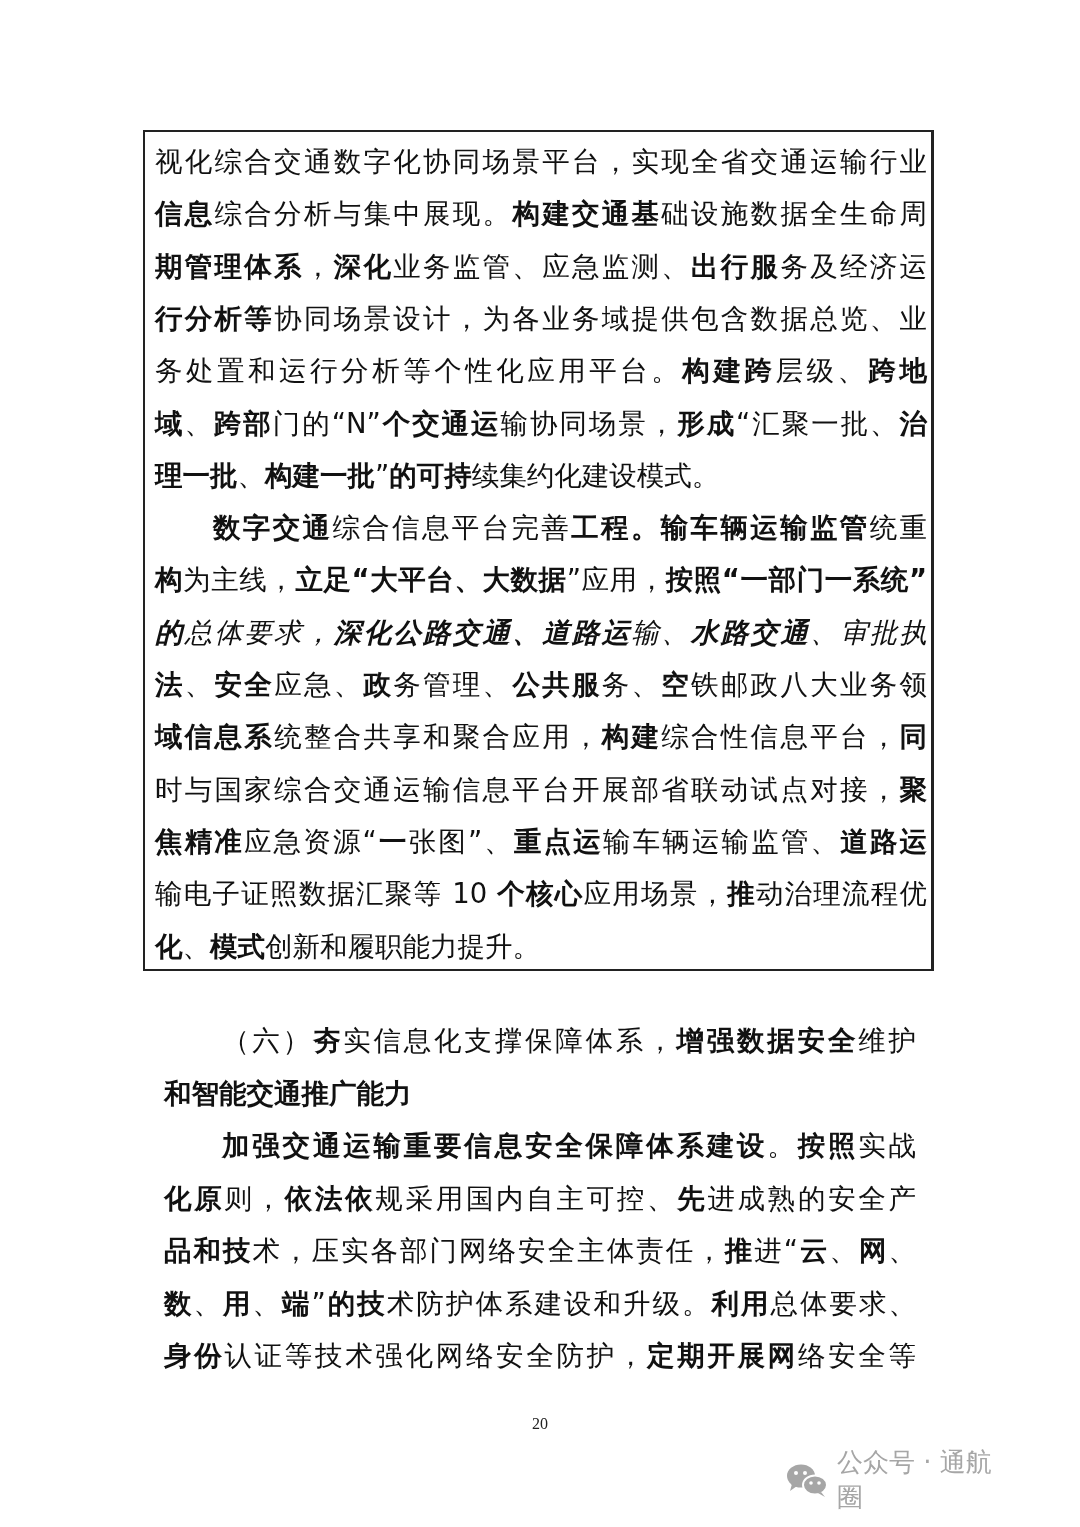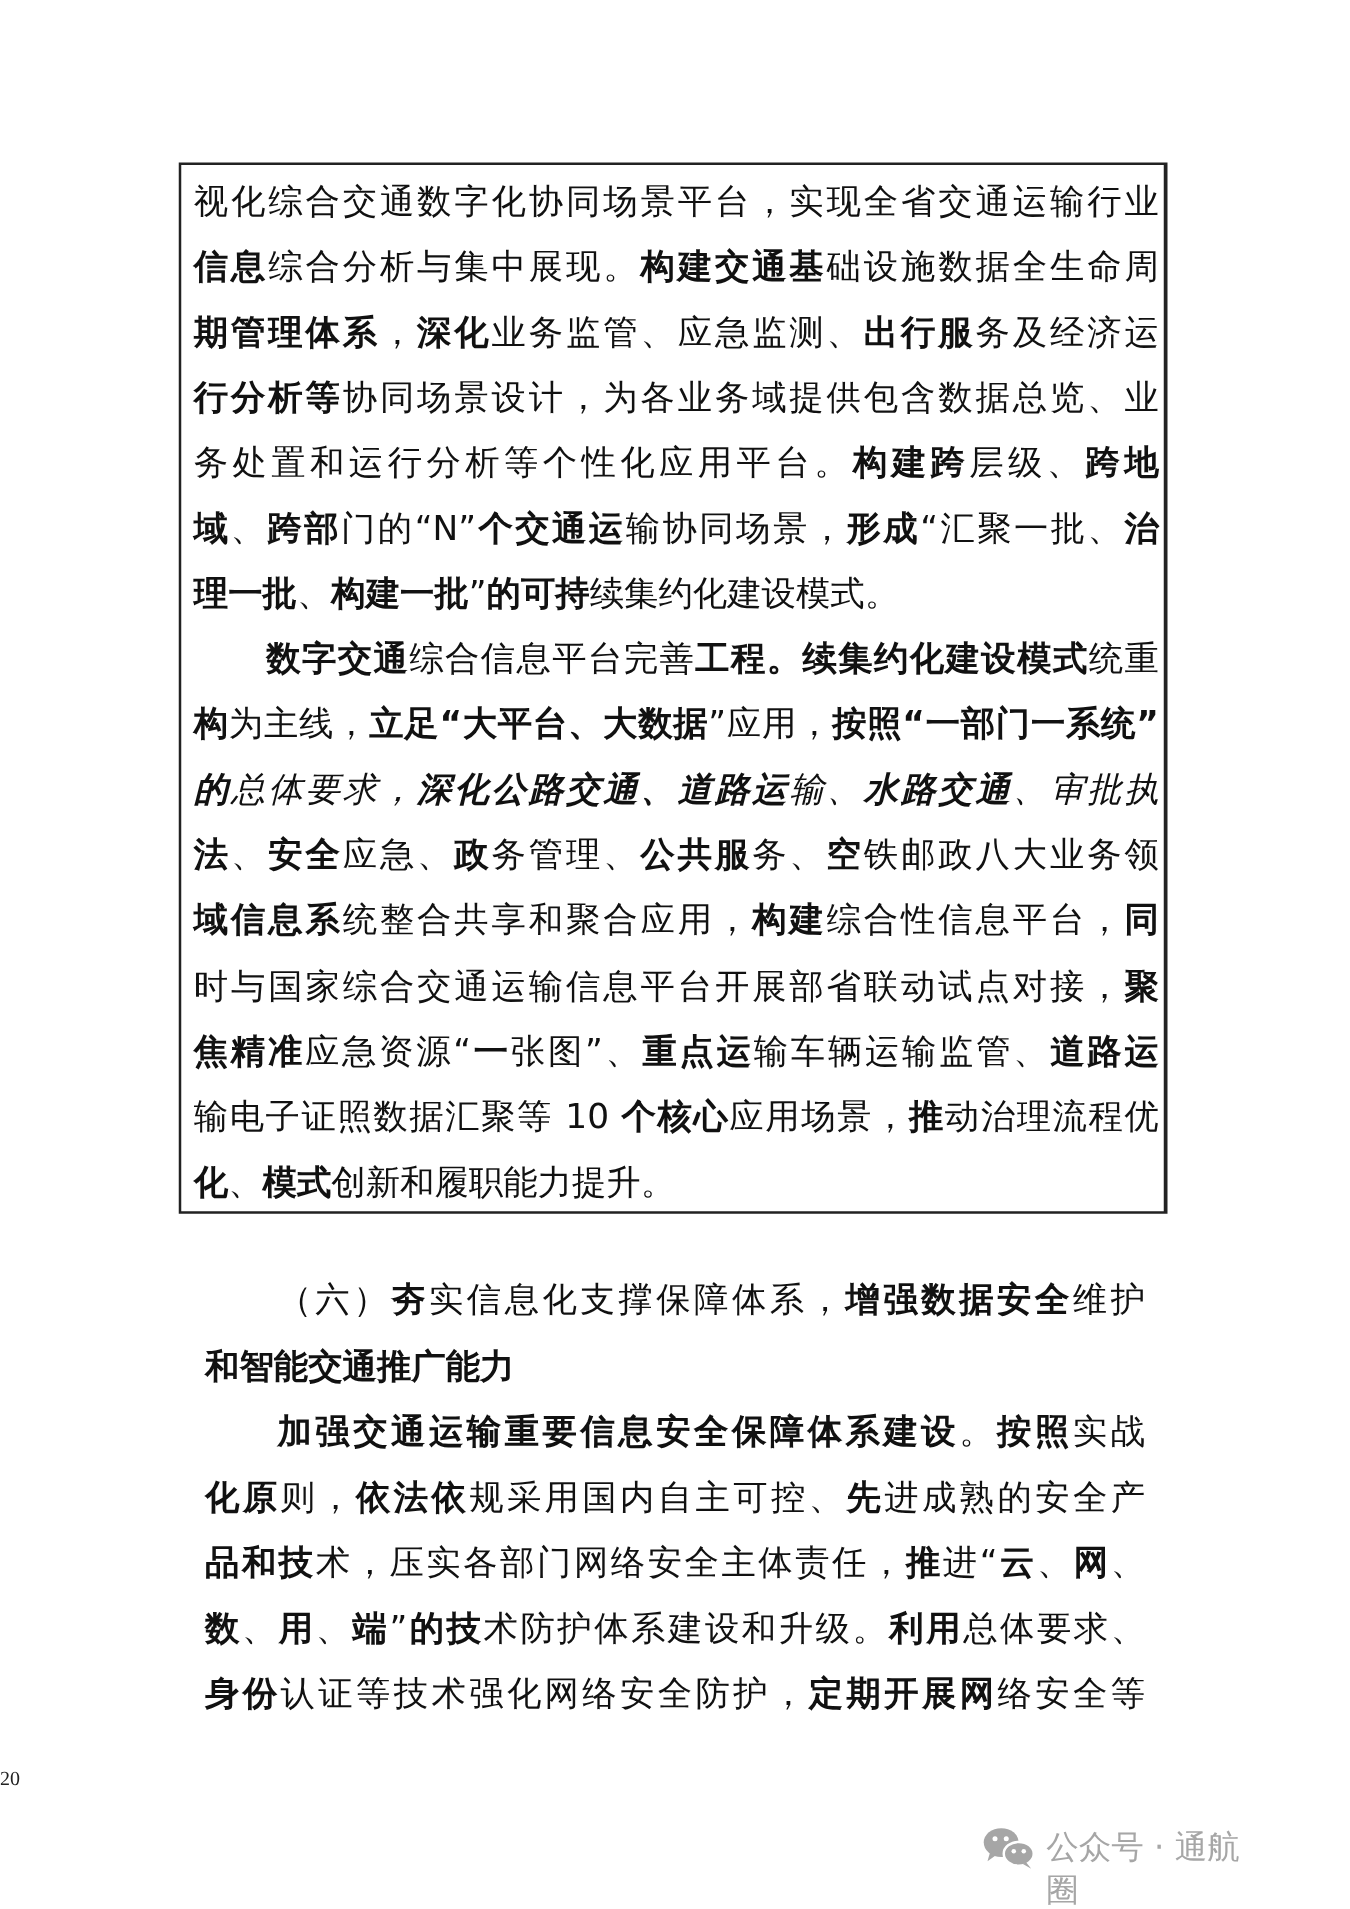--- a/index.html
+++ b/index.html
@@ -9,40 +9,40 @@
   .box { position: absolute; left: 143px; top: 130px; width: 791px; height: 841px;
          border: 2px solid #222; border-right-width: 3px; border-bottom-width: 2px; box-sizing: border-box; }
   .line { position: absolute; height: 36px; font-size: 27.5px; line-height: 36px;
           white-space: nowrap; text-align: justify; text-align-last: justify; letter-spacing: 0; }
   .bline { left: 155px; width: 772px; }
   .bline.indent { left: 213px; width: 714px; }
   .oline { left: 164px; width: 752px; }
   .oline.indent { left: 222px; width: 694px; }
   .line .b { font-weight: bold; }
   .line .seg { display: inline; }
-  .pagenum { position: absolute; left: 0; width: 1080px; top: 1415px; 
+  .pagenum { position: absolute; left: 0; width: 1080px; top: 1415px; text-align: center;
              font-family: "Liberation Serif", serif; font-size: 16px; color: #222; }
-  .watermark { position: absolute; left: 785px; top: 1460px; height: 40px; display: flex; align-items: flex-start;
+  .watermark { position: absolute; left: 785px; top: 1460px; height: 40px; display: flex; align-items: center;
                gap: 8px; color: #a6a6a6; font-size: 26px; }
   .wm-icon { width: 44px; height: 36px; position: relative; }
 </style>
 </head>
 <body>
 
 <div class="page">
   <div class="box"></div>
   <div id="boxed-lines">
       <div class="line bline" style="top: 143px;"><span class="seg">视化综合交通数字化协同场景平台，实现全省交通运输行业</span></div>
       <div class="line bline" style="top: 195.3px;"><span class="seg b">信息</span><span class="seg">综合分析与集中展现。</span><span class="seg b">构建交通基</span><span class="seg">础设施数据全生命周</span></div>
       <div class="line bline" style="top: 247.6px;"><span class="seg b">期管理体系</span><span class="seg">，</span><span class="seg b">深化</span><span class="seg">业务监管、应急监测、</span><span class="seg b">出行服</span><span class="seg">务及经济运</span></div>
       <div class="line bline" style="top: 299.9px;"><span class="seg b">行分析等</span><span class="seg">协同场景设计，为各业务域提供包含数据总览、业</span></div>
       <div class="line bline" style="top: 352.2px;"><span class="seg">务处置和运行分析等个性化应用平台。</span><span class="seg b">构建跨</span><span class="seg">层级、</span><span class="seg b">跨地</span></div>
       <div class="line bline" style="top: 404.5px;"><span class="seg b">域</span><span class="seg">、</span><span class="seg b">跨部</span><span class="seg">门的“N”</span><span class="seg b">个交通运</span><span class="seg">输协同场景，</span><span class="seg b">形成</span><span class="seg">“汇聚一批、</span><span class="seg b">治</span></div>
       <div class="line bline" style="top: 456.8px; text-align-last: left; width: auto;"><span class="seg b">理一批</span><span class="seg">、</span><span class="seg b">构建一批</span><span class="seg">”</span><span class="seg b">的可持</span><span class="seg">续集约化建设模式。</span></div>
-      <div class="line bline indent" style="top: 509.1px;"><span class="seg b">数字交通</span><span class="seg">综合信息平台完善</span><span class="seg b">工程。续集约化建设模式</span><span class="seg">统重</span></div>
+      <div class="line bline indent" style="top: 509.1px;"><span class="seg b">数字交通</span><span class="seg">综合信息平台完善</span><span class="seg b">工程。输车辆运输监管</span><span class="seg">统重</span></div>
       <div class="line bline" style="top: 561.4px;"><span class="seg b">构</span><span class="seg">为主线，</span><span class="seg b">立足“大平台、大数据</span><span class="seg">”应用，</span><span class="seg b">按照“一部门一系统”</span></div>
       <div class="line bline" style="top: 613.7px; font-style: italic;"><span class="seg b">的</span><span class="seg">总体要求，</span><span class="seg b">深化公路交通、道路运</span><span class="seg">输、</span><span class="seg b">水路交通</span><span class="seg">、审批执</span></div>
       <div class="line bline" style="top: 666px;"><span class="seg b">法</span><span class="seg">、</span><span class="seg b">安全</span><span class="seg">应急、</span><span class="seg b">政</span><span class="seg">务管理、</span><span class="seg b">公共服</span><span class="seg">务、</span><span class="seg b">空</span><span class="seg">铁邮政八大业务领</span></div>
       <div class="line bline" style="top: 718.3px;"><span class="seg b">域信息系</span><span class="seg">统整合共享和聚合应用，</span><span class="seg b">构建</span><span class="seg">综合性信息平台，</span><span class="seg b">同</span></div>
       <div class="line bline" style="top: 770.6px;"><span class="seg">时与国家综合交通运输信息平台开展部省联动试点对接，</span><span class="seg b">聚</span></div>
       <div class="line bline" style="top: 822.9px;"><span class="seg b">焦精准</span><span class="seg">应急资源“</span><span class="seg b">一</span><span class="seg">张图”、</span><span class="seg b">重点运</span><span class="seg">输车辆运输监管、</span><span class="seg b">道路运</span></div>
       <div class="line bline" style="top: 875.2px;"><span class="seg">输电子证照数据汇聚等 10 </span><span class="seg b">个核心</span><span class="seg">应用场景，</span><span class="seg b">推</span><span class="seg">动治理流程优</span></div>
       <div class="line bline" style="top: 927.5px; text-align-last: left; width: auto;"><span class="seg b">化</span><span class="seg">、</span><span class="seg b">模式</span><span class="seg">创新和履职能力提升。</span></div>
     </div>
   <div id="outer-lines">

